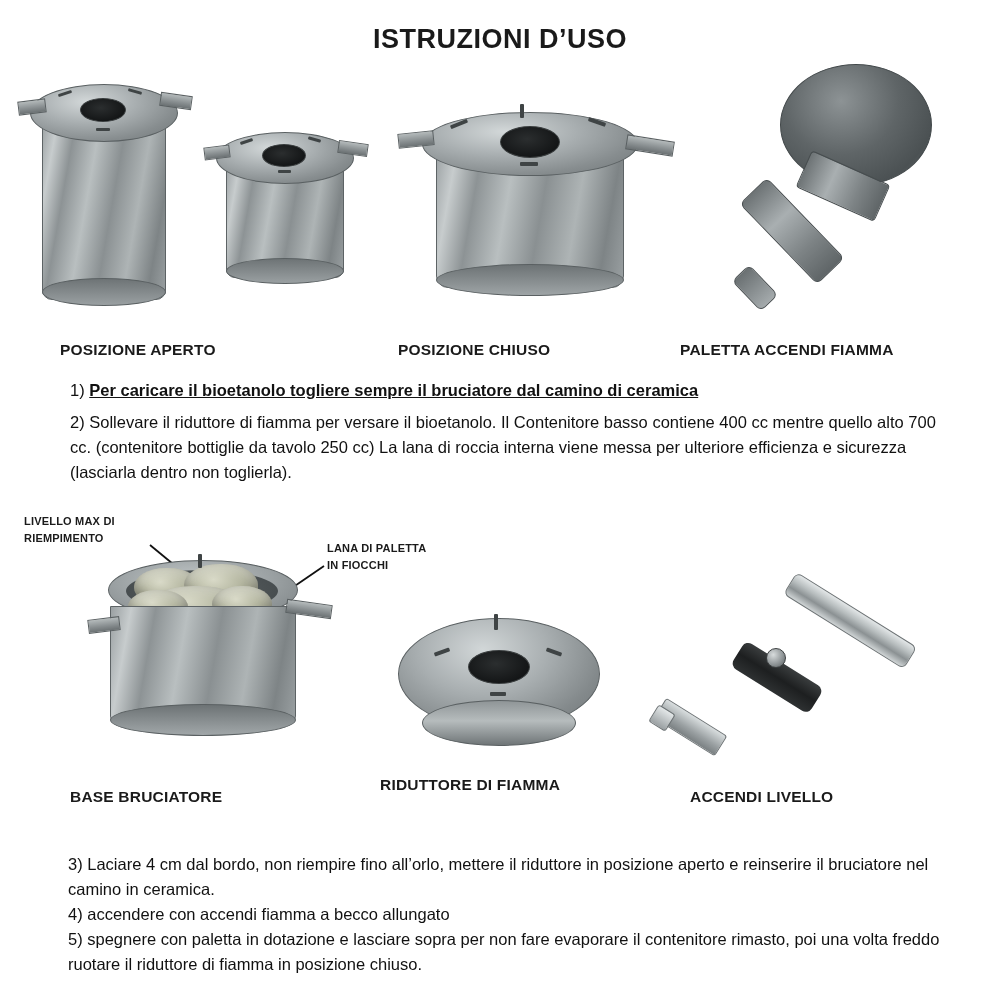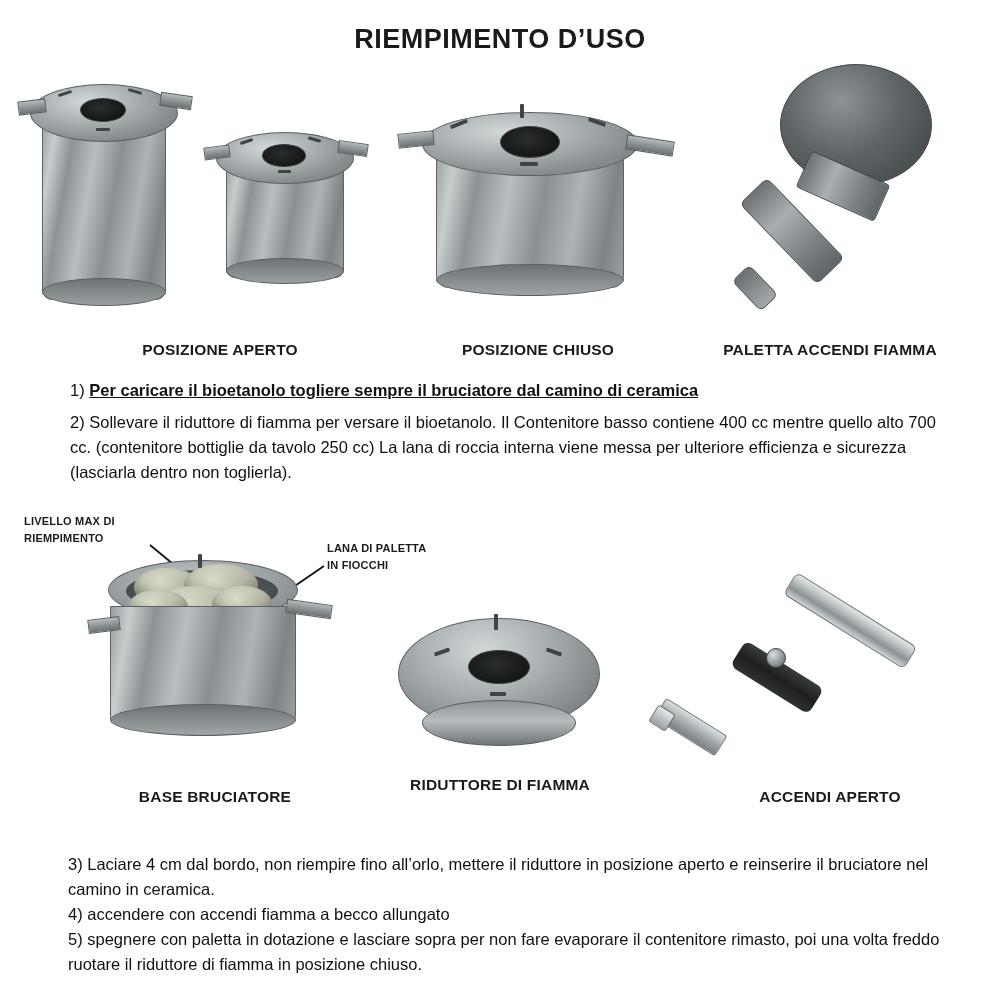--- a/index.html
+++ b/index.html
@@ -32,21 +32,21 @@
     font-weight: bold;
     letter-spacing: 0.5px;
   }
 
   
   .caption {
     position: absolute;
     font-size: 15.5px;
     font-weight: bold;
     letter-spacing: 0.2px;
-    text-align: center;
+    text-align: left;
     white-space: nowrap;
   }
 
   
   .para {
     position: absolute;
     font-size: 16.5px;
     line-height: 25px;
     color: #111;
   }
@@ -141,21 +141,21 @@
     left: 0; top: 0;
     width: 1000px; height: 1000px;
     pointer-events: none;
   }
 </style>
 </head>
 <body>
 
 <div class="page">
 
-  <div class="title">RIEMPIMENTO D’USO</div>
+  <div class="title">ISTRUZIONI D’USO</div>
 
   <div class="fig" style="left:18px; top:72px; width:180px; height:230px;">
 
     <div class="metal-body" style="position:absolute; left:24px; top:42px; width:122px; height:184px; border-radius:6px 6px 10px 10px;"></div>
 
     <div style="position:absolute; left:24px; top:206px; width:122px; height:26px; border-radius:50%; background:linear-gradient(180deg,#6e7476,#9aa0a2); border:1px solid #5a6062;"></div>
 
     <div class="metal-lid" style="position:absolute; left:12px; top:12px; width:146px; height:56px; border-radius:50%;"></div>
     <div class="hole" style="left:62px; top:26px; width:44px; height:22px;"></div>
 
@@ -269,21 +269,21 @@
   <div class="caption" style="left:380px; top:776px; width:240px;">RIDUTTORE DI FIAMMA</div>
 
   <div class="fig" style="left:640px; top:560px; width:300px; height:200px;">
     <div class="lighter-barrel" style="left:150px; top:10px; width:140px; height:24px; transform:rotate(32deg); transform-origin:left center;"></div>
     <div class="lighter-grip" style="left:98px; top:78px; width:92px; height:30px; transform:rotate(32deg); transform-origin:left center;"></div>
     <div style="position:absolute; left:126px; top:88px; width:18px; height:18px; border-radius:50%; background:radial-gradient(circle at 35% 32%, #d8dcdd 0%, #8b9193 60%, #55595b 100%); border:1px solid #3c4041;"></div>
     <div class="lighter-tip" style="left:20px; top:136px; width:70px; height:22px; transform:rotate(32deg); transform-origin:left center;"></div>
     <div style="position:absolute; left:12px; top:148px; width:18px; height:18px; border-radius:3px; background:linear-gradient(180deg,#e4e8e9,#9aa0a2); border:1px solid #6d7375; transform:rotate(32deg);"></div>
   </div>
 
-  <div class="caption" style="left:690px; top:788px; width:280px;">ACCENDI APERTO</div>
+  <div class="caption" style="left:690px; top:788px; width:280px;">ACCENDI LIVELLO</div>
 
   <div class="para" style="left:68px; top:852px; width:890px;">
     <div>
       <span>3)</span>
       <span>Laciare 4 cm dal bordo, non riempire fino all’orlo, mettere il riduttore in posizione aperto e reinserire il bruciatore nel camino in ceramica.</span>
     </div>
     <div>
       <span>4)</span>
       <span>accendere con accendi fiamma a becco allungato</span>
     </div>

